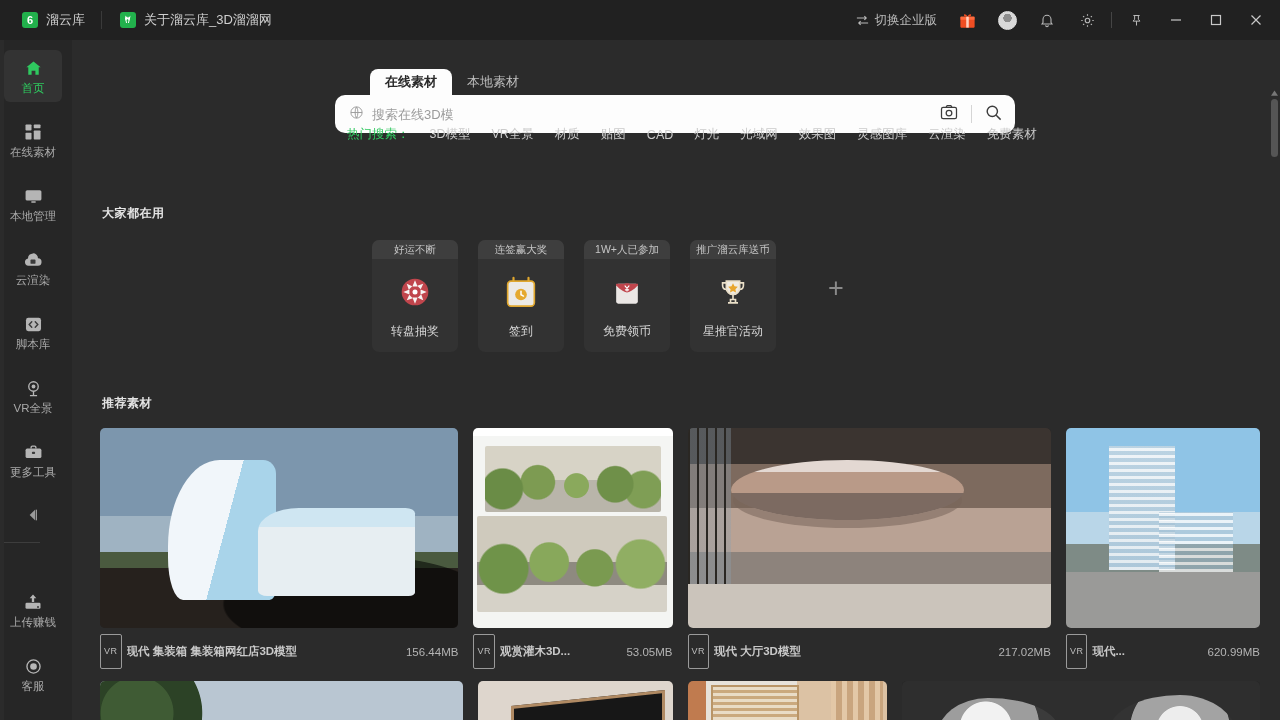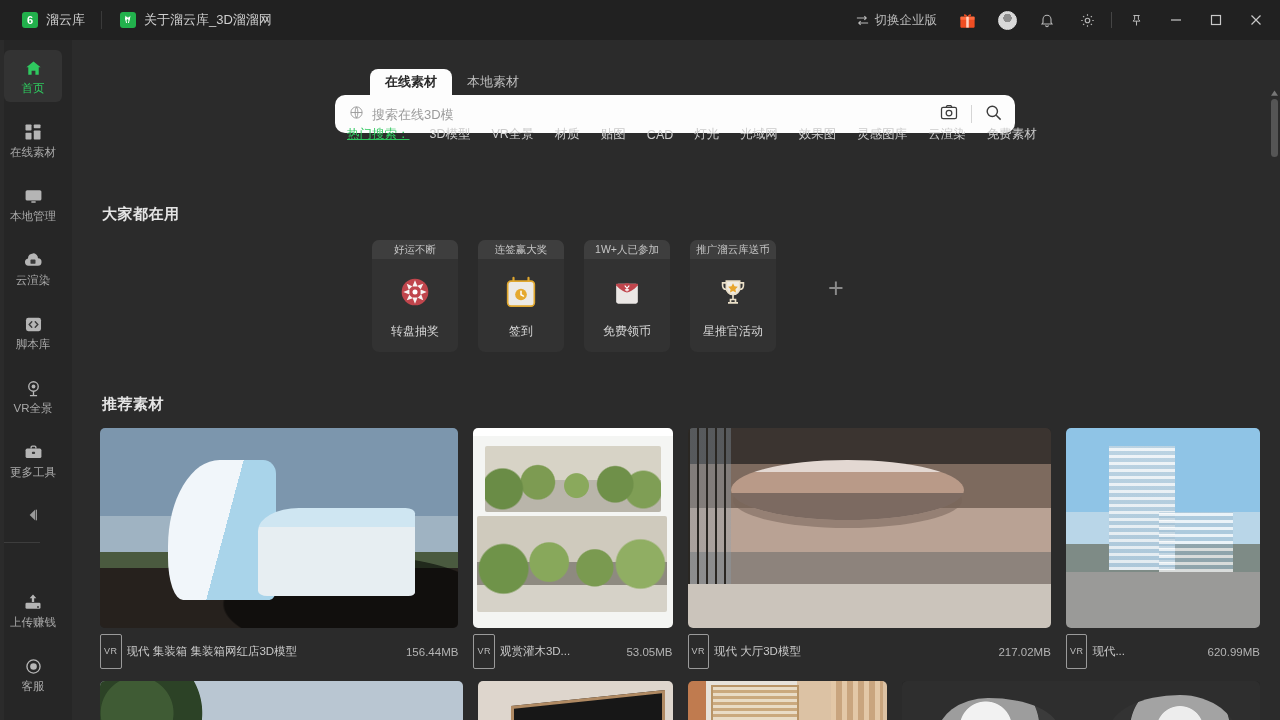--- a/index.html
+++ b/index.html
@@ -95,27 +95,27 @@
     flex: 1 1 auto; border: none; outline: none; background: transparent;
     font-size: 13px; color: #333; font-family: inherit;
   }
   .search-input::placeholder { color: #9b9b9b; }
   .sb-divider { width: 1px; height: 18px; background: #d5d5d5; margin: 0 4px; }
 
   .hotrow {
     position: absolute; left: 275px; top: 86px; display: flex; align-items: center;
     gap: 0; font-size: 12.5px;
   }
-  .hot-label { color: #2fc85f; margin-right: 20px; white-space: nowrap; text-decoration: underline;}
+  .hot-label { color: #2fc85f; margin-right: 20px; white-space: nowrap;}
   .hot-tag { color: #cbcbcb; margin-right: 21px; white-space: nowrap; cursor: default; }
   .hot-tag:last-child { margin-right: 0; }
 
   
   .sec-title {
-    position: absolute; font-size: 15px; font-weight: 700; color: #e4e4e4;
+    position: absolute; font-size: 12px; font-weight: 700; color: #e4e4e4;
     letter-spacing: .5px;
   }
   #t1 { left: 30px; top: 165px; }
   #t2 { left: 30px; top: 355px; }
 
   .promo-row {
     position: absolute; left: 300px; top: 200px; display: flex; align-items: flex-start; gap: 20px;
   }
   .promo-card {
     width: 86px; background: #323232; border-radius: 7px; overflow: hidden;
@@ -141,20 +141,21 @@
   }
   .thumb .img { width: 100%; height: 100%; }
   .meta { display: flex; align-items: center; margin-top: 6px; gap: 5px; font-size: 11.5px; }
   .vr {
     border: 1px solid #9a9a9a; color: #bdbdbd; font-size: 9px; line-height: 1;
     padding: 12px 3px; border-radius: 2px; letter-spacing: .5px; flex: 0 0 auto;
   }
   .mname {
     color: #c9c9c9; white-space: nowrap; overflow: hidden; text-overflow: ellipsis;
     flex: 1 1 auto;
+    font-weight: bold;
   }
   .msize { color: #b4b4b4; flex: 0 0 auto; margin-left: 6px; }
 
   
   .scrollbar {
     position: absolute; right: 2px; top: 48px; width: 7px; height: 672px;
   }
   .sb-arrow { width:7px; height:9px; display:flex; align-items:center; justify-content:center; }
   .sb-thumb { width: 7px; height: 58px; background: #555; border-radius: 4px; margin-top:2px;}
 

